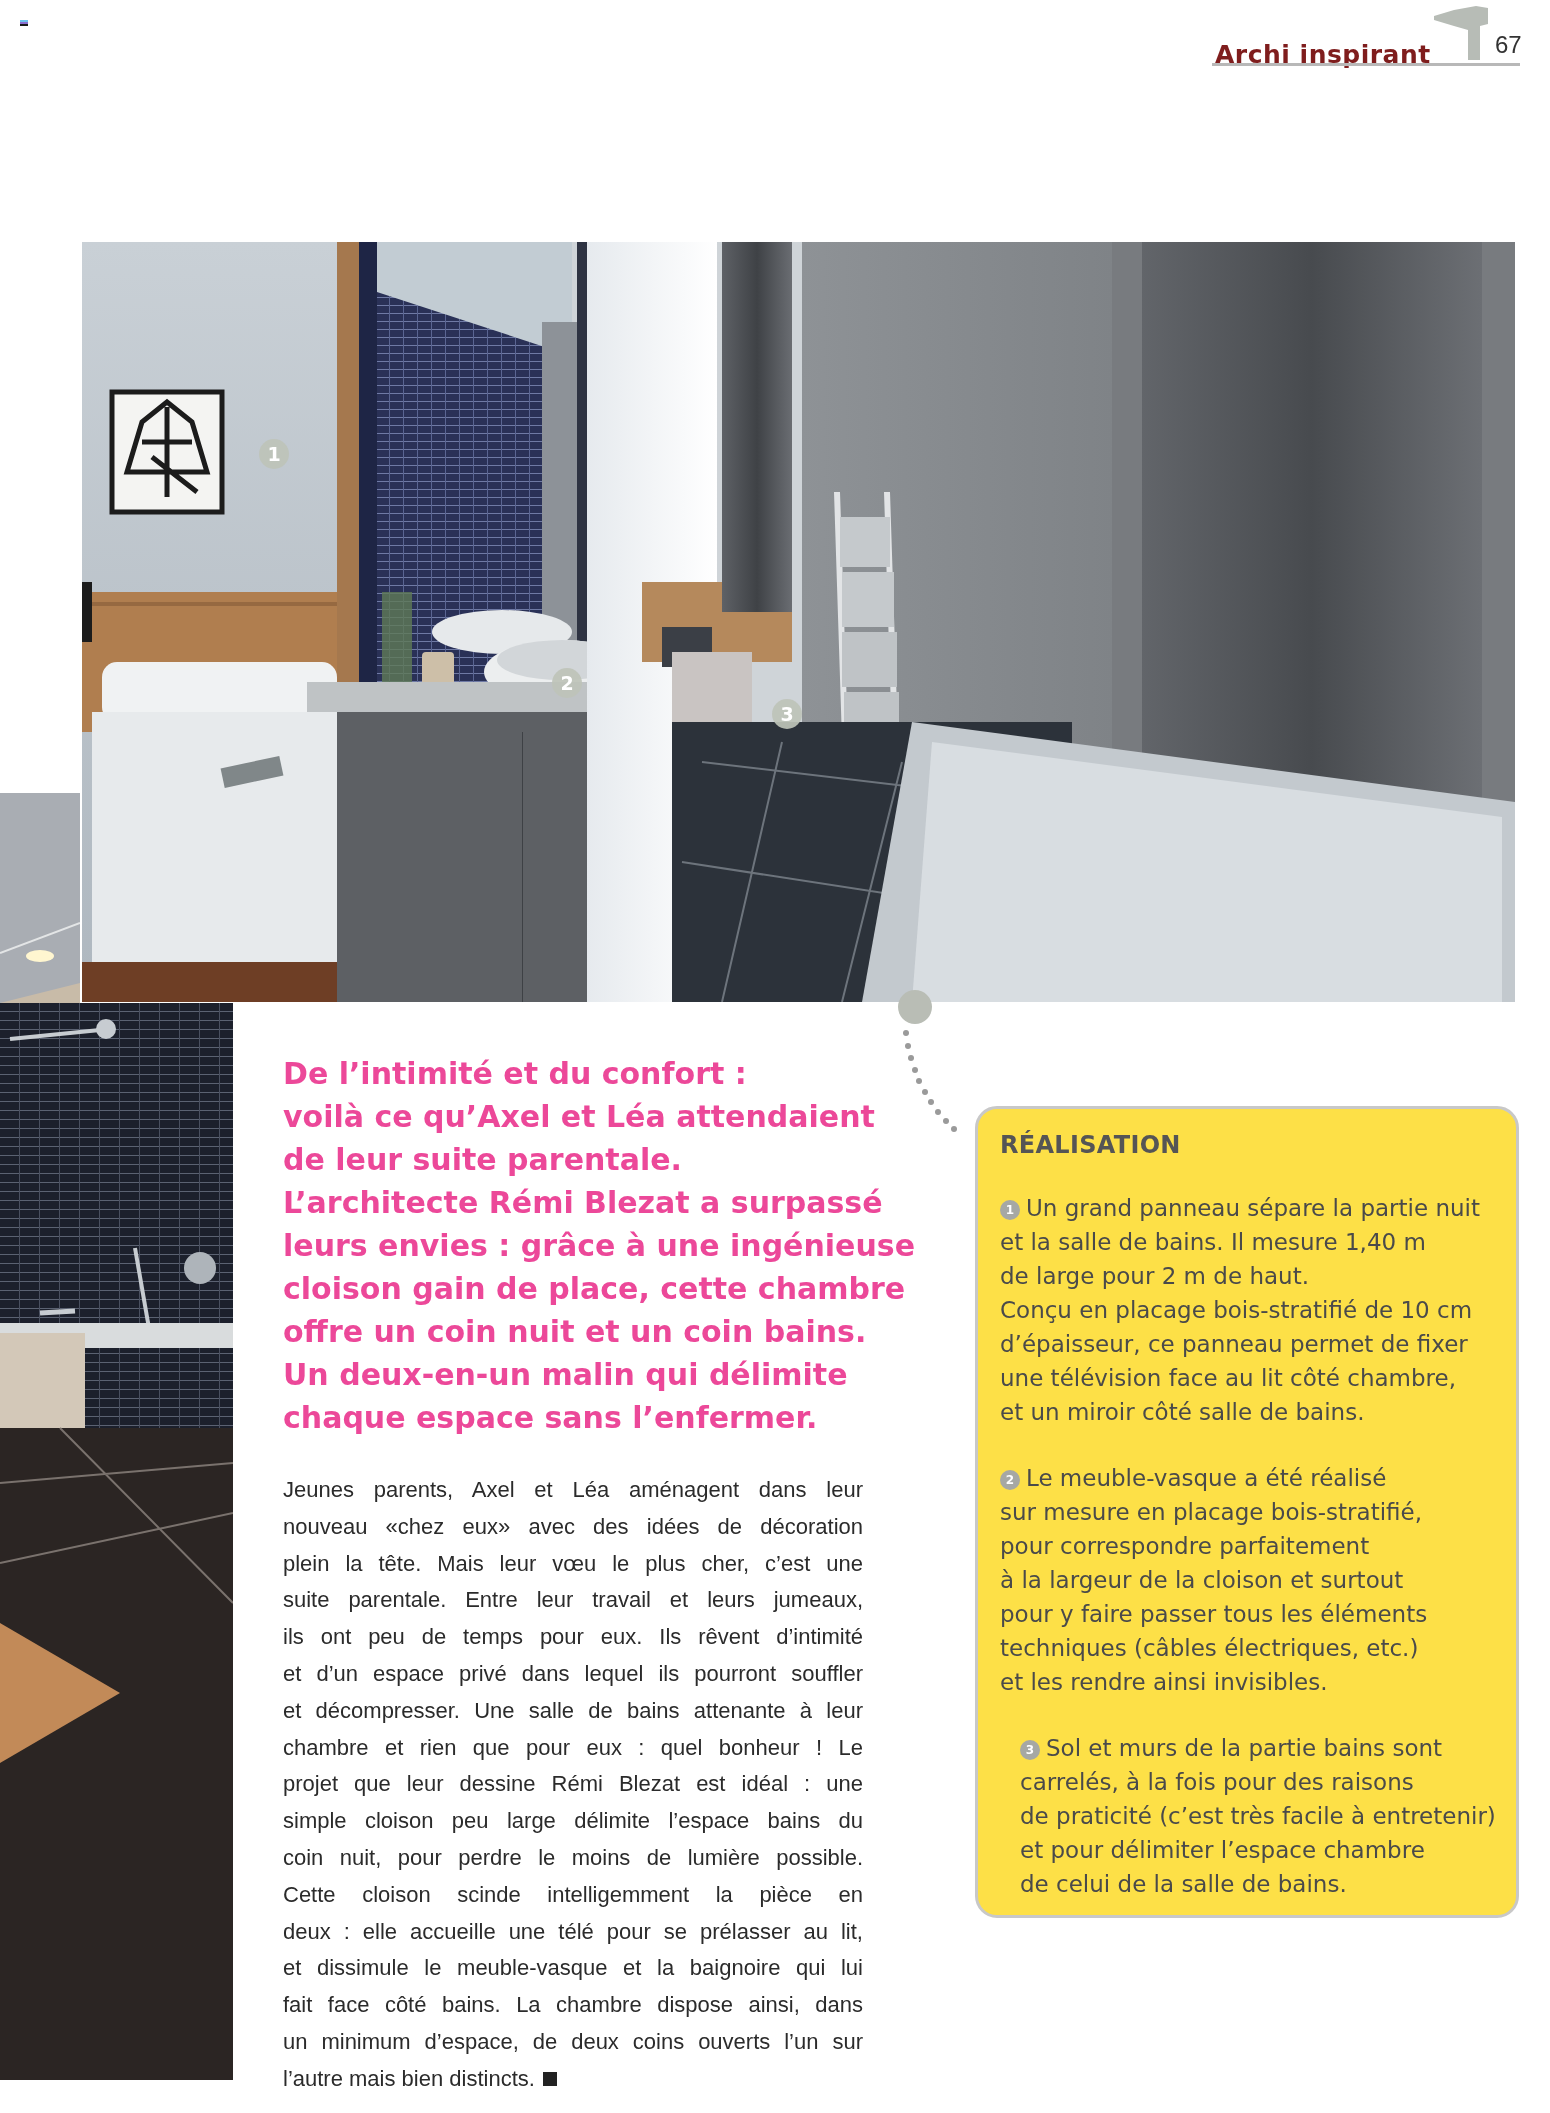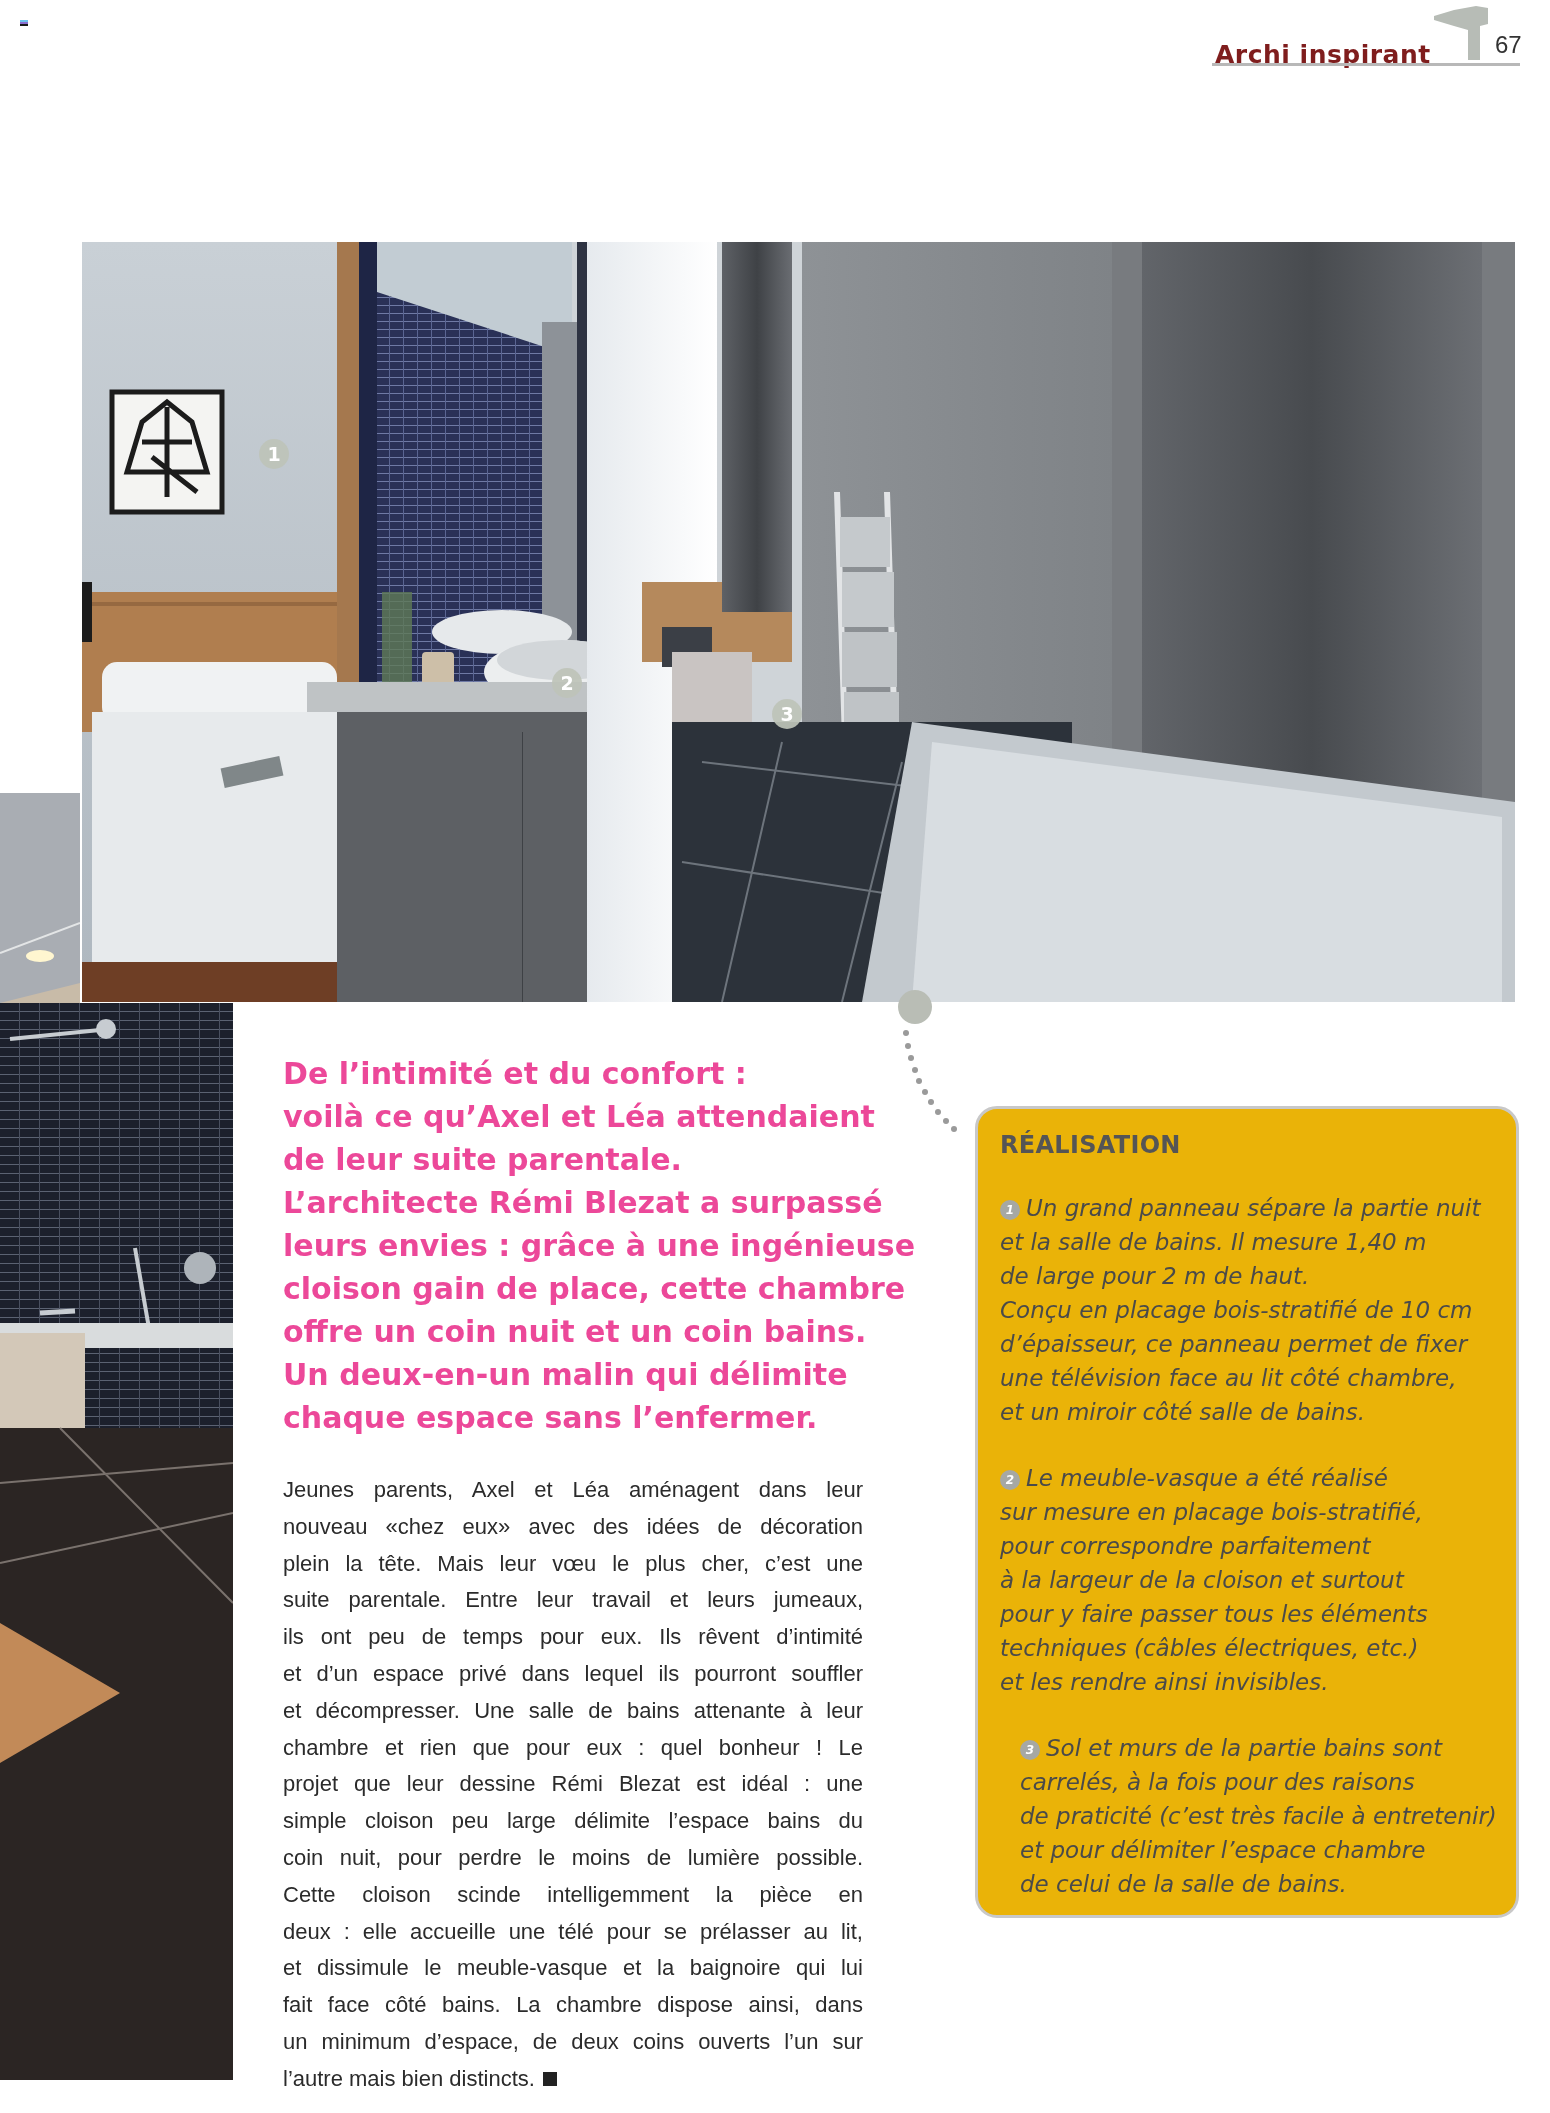--- a/index.html
+++ b/index.html
@@ -20,24 +20,24 @@
   .heading { position:absolute; left:283px; top:1052px; width:580px; font-family:"DejaVu Sans", sans-serif; font-size:30px; font-weight:bold; line-height:43px; color:#ec4899; }
   .heading .line { display:block; white-space:nowrap; }
   .body-text { position:absolute; left:283px; top:1472px; width:580px; font-family:"Liberation Sans", sans-serif; font-size:22px; line-height:36.8px; color:#2b2b2b; text-align:justify; }
   .body-text .line { display:block; text-align:justify; text-align-last:justify; white-space:nowrap; }
   .body-text .line.last { text-align-last:left; }
   .end-mark { display:inline-block; width:14px; height:14px; background:#222; margin-left:8px; vertical-align:0px; }
 
   .connector-dot { position:absolute; left:898px; top:990px; width:34px; height:34px; border-radius:50%; background:#b9bdb5; }
   .connector-svg { position:absolute; left:900px; top:1030px; width:90px; height:110px; }
 
-  .realisation-box { position:absolute; left:975px; top:1106px; width:538px; height:806px; border:3px solid #c8c8c8; border-radius:22px; background:#eab308; }
+  .realisation-box { position:absolute; left:975px; top:1106px; width:538px; height:806px; border:3px solid #c8c8c8; border-radius:22px; background:#fde047; }
   .box-title { position:absolute; left:22px; top:22px; font-family:"DejaVu Sans", sans-serif; font-size:24px; font-weight:bold; color:#555; letter-spacing:0.3px; }
   .box-item { position:absolute; left:22px; width:510px; font-family:"DejaVu Sans", sans-serif; font-size:23px; line-height:34px; color:#4a4a4a; }
-  .box-item .line { display:block; white-space:nowrap;font-style:italic; }
+  .box-item .line { display:block; white-space:nowrap; }
   .num-badge { display:inline-block; width:20px; height:20px; border-radius:50%; background:#a6a8a4; color:#fff; font-size:12px; font-weight:bold; text-align:center; line-height:20px; margin-right:6px; vertical-align:2px; font-family:"DejaVu Sans", sans-serif; }
   .item-1 { top:82px; }
   .item-2 { top:352px; }
   .item-3 { top:622px;margin-left:20px; }
 
   .photo-marker { position:absolute; width:30px; height:30px; border-radius:50%; background:rgba(190,195,185,0.92); color:#fff; font-family:"DejaVu Sans", sans-serif; font-weight:bold; font-size:19px; text-align:center; line-height:30px; }
 </style>
 </head>
 <body>
 

